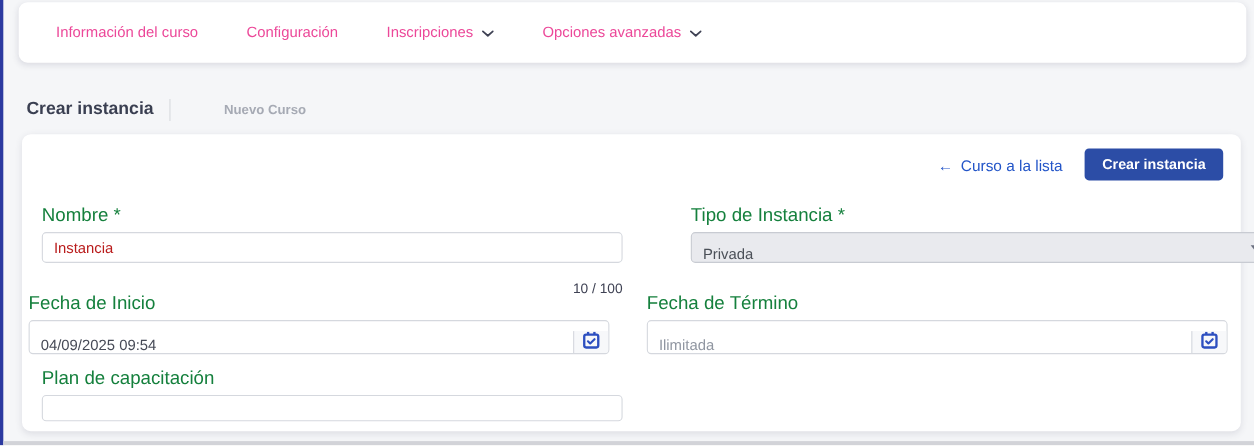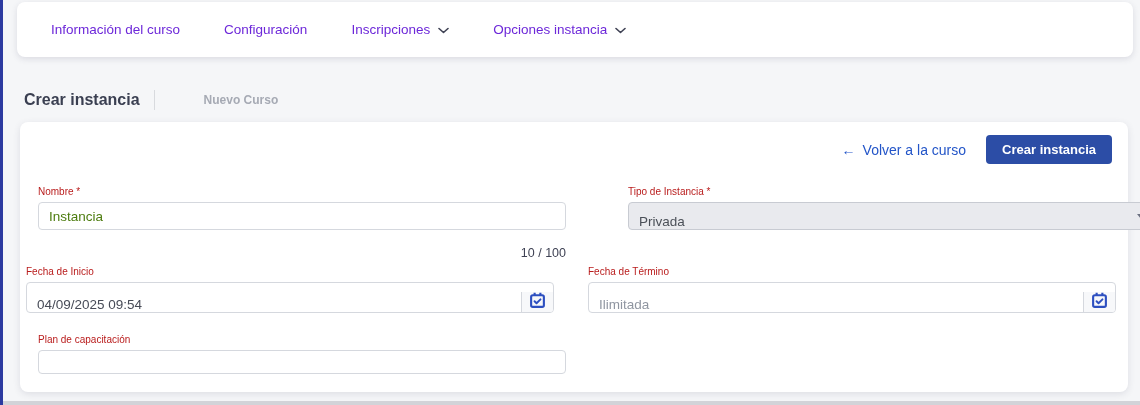--- a/index.html
+++ b/index.html
@@ -5,40 +5,40 @@
   * { margin:0; padding:0; box-sizing:border-box; }
   html,body { font-family:"Liberation Sans", sans-serif; }
   .page { position:relative; width:1140px; height:405px; background:#f5f6f8; overflow:hidden; }
   .left-strip { position:absolute; left:0; top:0; width:3px; height:100%; background:#2c3aa0; }
   .bottom-strip { position:absolute; left:3px; right:0; bottom:0; height:4px; background:#d2d3d8; }
 
   
   .navcard { position:absolute; left:17px; top:2px; width:1116px; height:55px; background:#fff;
              border-radius:8px; box-shadow:0 2px 6px rgba(60,60,90,.14);
              display:flex; align-items:center; padding:0 34px; gap:44px; }
-  .nav-item { display:flex; align-items:center; gap:8px; font-size:13.5px; color:#6d28d9; cursor:pointer; white-space:nowrap; }
+  .nav-item { display:flex; align-items:center; gap:8px; font-size:13.5px; color:#ec4899; cursor:pointer; white-space:nowrap; }
 
   
   .breadcrumb { position:absolute; left:24px; top:90px; display:flex; align-items:center; }
   .bc-title { font-size:16px; font-weight:600; color:#3a3f51; }
   .bc-div { width:1px; height:20px; background:#d8dade; margin:0 14px; }
   .bc-sub { font-size:12px; font-weight:600; color:#a6aab4;padding-left:35px; }
 
   
   .card { position:absolute; left:20px; top:122px; width:1108px; height:270px; background:#fff;
           border-radius:8px; box-shadow:0 2px 7px rgba(60,60,90,.13); }
   .toolbar { position:absolute; top:13px; right:16px; display:flex; align-items:center; gap:20px; }
   .back-link { display:flex; align-items:center; gap:7px; font-size:14px; font-weight:500; color:#2355c8; cursor:pointer; text-decoration:none; }
   .btn-primary { height:29px; padding:0 16px; background:#2c4da6; border:none; border-radius:4px;
                  color:#fff; font-size:13px; font-weight:600; font-family:inherit; cursor:pointer; }
 
   .field { position:absolute; width:528px; }
-  .field label { display:block; font-size:10px; color:#b91c1c; margin-bottom:5px; }
+  .field label { display:block; font-size:17px; color:#15803d; margin-bottom:5px; }
   .txt { width:100%; height:28px; border:1px solid #d5d8de; border-radius:4px; padding:0 10px;
-         font-size:13.5px; color:#4d7c0f; font-family:inherit; background:#fff; outline:none; }
+         font-size:13.5px; color:#b91c1c; font-family:inherit; background:#fff; outline:none; }
   .counter { margin-top:16px; text-align:right; font-size:12.5px; color:#3f4254; }
 
   .select { position:relative; width:100%; height:28px; background:#e9eaee; border:1px solid #c8cbd2;
             border-radius:4px; display:flex; align-items:flex-end; padding:0 10px;
             font-size:13.5px; color:#4b5058; cursor:pointer; }
   .caret { position:absolute; right:10px; top:50%; margin-top:-2px; width:0; height:0;
            border-left:4px solid transparent; border-right:4px solid transparent; border-top:5px solid #6b7080; }
 
   .input-group { display:flex; width:100%; height:31px; border:1px solid #d5d8de; border-radius:4px; background:#fff; overflow:hidden;align-items:flex-end; }
   .input-group input { flex:1; border:none; padding:0 10px; font-size:13.5px; color:#474b57; font-family:inherit; outline:none; background:transparent; }
@@ -67,39 +67,39 @@
     <div class="nav-item">
       <span>Configuración</span>
     </div>
     <div class="nav-item">
       <span>Inscripciones</span>
       <span><svg width="11" height="7" viewBox="0 0 11 7">
             <path d="M1 1.5 L5.5 5.5 L10 1.5" stroke="#3f4254" stroke-width="1.6" fill="none" stroke-linecap="round" stroke-linejoin="round"></path>
           </svg></span>
     </div>
     <div class="nav-item">
-      <span>Opciones instancia</span>
+      <span>Opciones avanzadas</span>
       <span><svg width="11" height="7" viewBox="0 0 11 7">
             <path d="M1 1.5 L5.5 5.5 L10 1.5" stroke="#3f4254" stroke-width="1.6" fill="none" stroke-linecap="round" stroke-linejoin="round"></path>
           </svg></span>
     </div>
   </div>
 
   <div class="breadcrumb">
     <span class="bc-title">Crear instancia</span>
     <span class="bc-div"></span>
     <span class="bc-sub">Nuevo Curso</span>
   </div>
 
   <div class="card">
 
     <div class="toolbar">
       <a class="back-link">
         <span>←</span>
-        <span>Volver a la curso</span>
+        <span>Curso a la lista</span>
       </a>
       <button class="btn-primary">Crear instancia</button>
     </div>
 
     <div class="field f-nombre">
       <label>Nombre *</label>
       <input class="txt" type="text" value="Instancia" style="">
       <div class="counter">10 / 100</div>
     </div>
 

